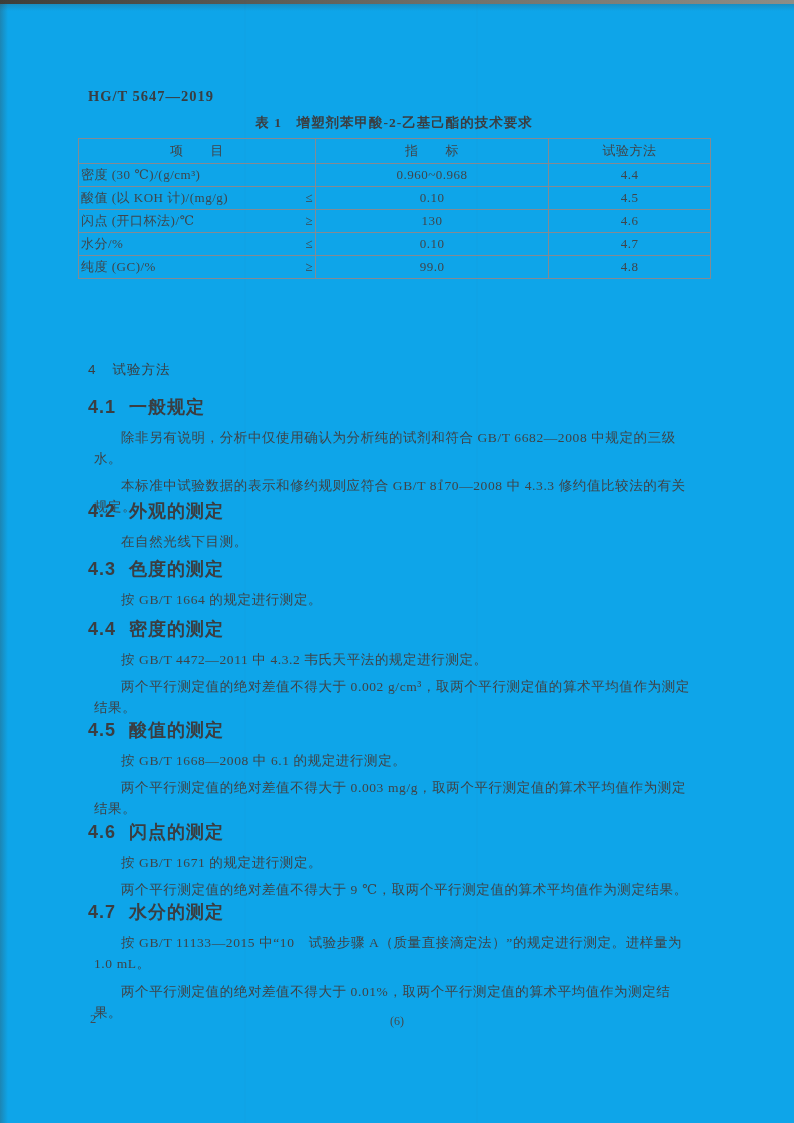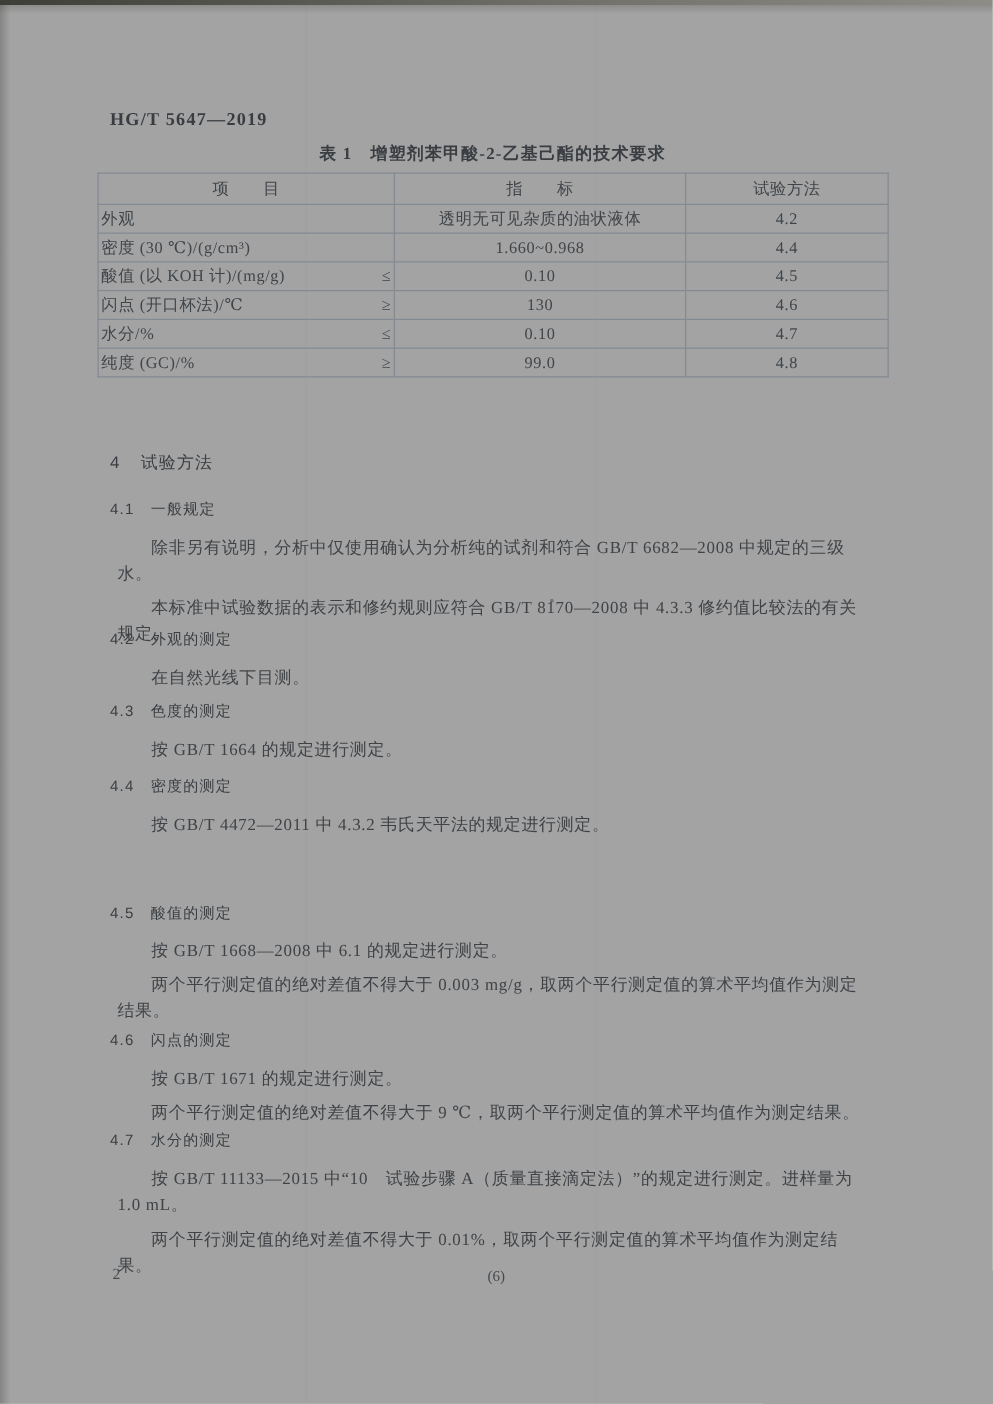--- a/index.html
+++ b/index.html
@@ -3,21 +3,21 @@
 <meta charset="utf-8">
 <style>
   html,body{margin:0;padding:0;}
   body{
     width:794px;height:1123px;
     background:#e9e9e6;
     font-family:"Liberation Serif","DejaVu Serif",serif;
   }
   .page{
     position:relative;width:794px;height:1123px;
-    background:#a3a3a3;
+    background:#0ea5e9;
     overflow:hidden;
     color:#3c4044;
   }
   
   .top-edge{position:absolute;top:0;left:0;right:0;height:4px;
     background:linear-gradient(to right,#3e3e39,#6f6f68 55%,#8d8d86);}
   .top-fade{position:absolute;top:4px;left:0;right:0;height:7px;
     background:linear-gradient(to bottom,rgba(60,60,55,.22),rgba(60,60,55,0));}
   .left-edge{position:absolute;top:0;left:0;bottom:0;width:8px;
     background:linear-gradient(to right,rgba(60,60,55,.30),rgba(60,60,55,0));}
@@ -52,21 +52,21 @@
 
   .chapter{
     position:absolute;left:88px;top:361px;
     font-family:"Liberation Sans","DejaVu Sans",sans-serif;
     font-weight:normal;font-size:13.5px;color:#3a3e42;letter-spacing:1px;
   }
   .chapter .num{margin-right:16px;}
   .section{position:absolute;left:88px;width:616px;}
   .section h3{
     margin:0;font-family:"Liberation Sans","DejaVu Sans",sans-serif;
-    font-weight:normal;font-size:12px;color:#3a3e42;letter-spacing:1px;
+    font-weight:bold;font-size:18px;color:#3a3e42;letter-spacing:1px;
     line-height:16px;
   }
   .section h3 .num{margin-right:13px;}
   .section p{
     margin:6px;font-size:13.5px;line-height:21px;letter-spacing:.6px;
     text-indent:2em;color:#3f4347;
   }
   .section p.first{margin-top:12px;}
   .section p.gap{margin-top:7px;}
 
@@ -96,35 +96,25 @@
       </colgroup>
     <tbody>
         <tr class="head">
       <th>项　　目</th>
       <th>指　　标</th>
       <th>试验方法</th>
     </tr>
     <tr>
       <td class="c-item">
             <div class="cellflex">
-              <span>外观</span>
-              <span class="rel"></span>
-            </div>
-          </td>
-      <td class="c-val">透明无可见杂质的油状液体</td>
-      <td class="c-method">4.2</td>
-    </tr>
-    <tr>
-      <td class="c-item">
-            <div class="cellflex">
               <span>密度 (30 ℃)/(g/cm³)</span>
               <span class="rel"></span>
             </div>
           </td>
-      <td class="c-val">1.660~0.968</td>
+      <td class="c-val">0.960~0.968</td>
       <td class="c-method">4.4</td>
     </tr>
     <tr>
       <td class="c-item">
             <div class="cellflex">
               <span>酸值 (以 KOH 计)/(mg/g)</span>
               <span class="rel">≤</span>
             </div>
           </td>
       <td class="c-val">0.10</td>
@@ -179,20 +169,21 @@
   </div>
 
   <div class="section" style="top:561px">
     <h3><span class="num">4.3</span><span>色度的测定</span></h3>
     <p class="first">按 GB/T 1664 的规定进行测定。</p>
   </div>
 
   <div class="section" style="top:621px">
     <h3><span class="num">4.4</span><span>密度的测定</span></h3>
     <p class="first">按 GB/T 4472—2011 中 4.3.2 韦氏天平法的规定进行测定。</p>
+    <p>两个平行测定值的绝对差值不得大于 0.002 g/cm³，取两个平行测定值的算术平均值作为测定结果。</p>
   </div>
 
   <div class="section" style="top:722px">
     <h3><span class="num">4.5</span><span>酸值的测定</span></h3>
     <p class="first">按 GB/T 1668—2008 中 6.1 的规定进行测定。</p>
     <p>两个平行测定值的绝对差值不得大于 0.003 mg/g，取两个平行测定值的算术平均值作为测定结果。</p>
   </div>
 
   <div class="section" style="top:824px">
     <h3><span class="num">4.6</span><span>闪点的测定</span></h3>

